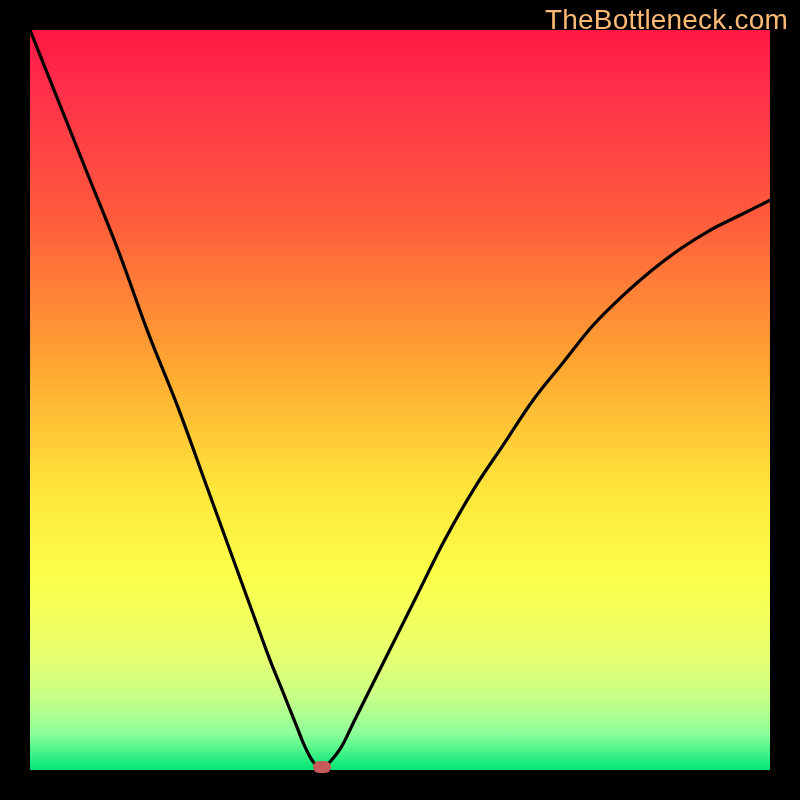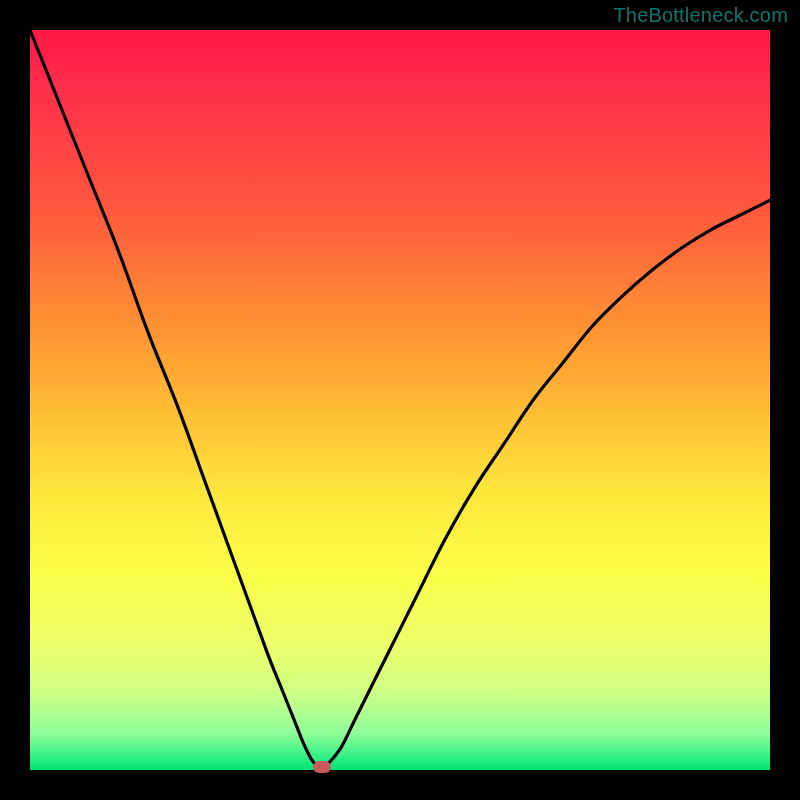--- a/index.html
+++ b/index.html
@@ -37,22 +37,22 @@
       #eaff6e 84%,
       #c9ff86 90%,
       #8fff9a 95%,
       #00e676 100%
     );
   }
   .watermark {
     position: absolute;
     top: 4px;
     right: 12px;
-    color: #0f766e;
-    font-size: 20px;
+    color: #fdba74;
+    font-size: 28px;
     letter-spacing: 0.2px;
     user-select: none;
   }
   svg.curves {
     position: absolute;
     left: 0;
     top: 0;
     width: 740px;
     height: 740px;
   }

